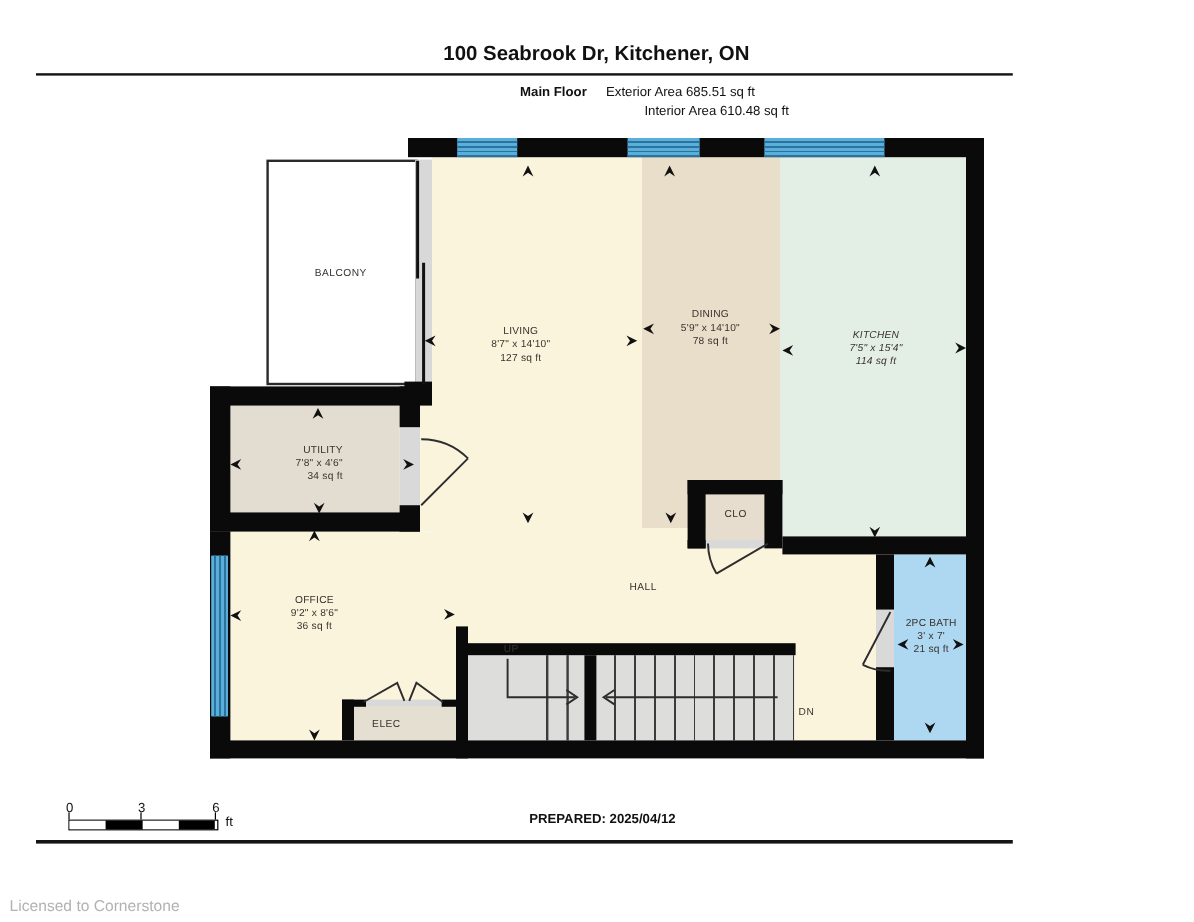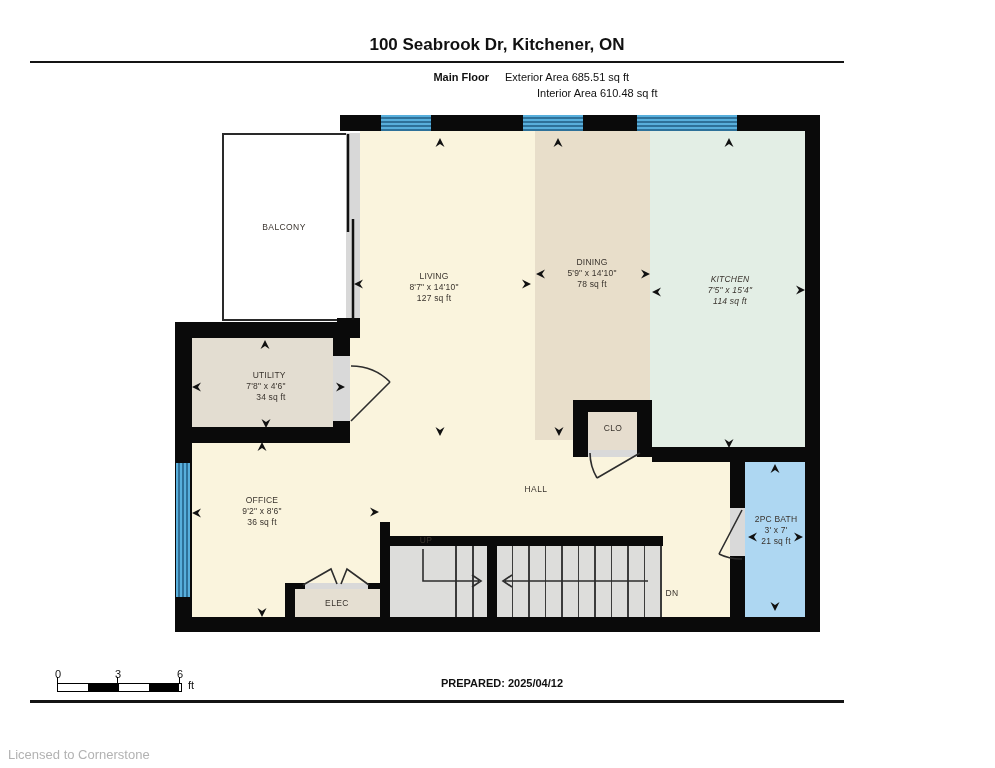--- a/index.html
+++ b/index.html
@@ -167,21 +167,21 @@
     <div>36 sq ft</div>
   </div>
   <div class="rlabel" style="left:776px;top:530px;">
     <div>2PC BATH</div>
     <div>3' x 7'</div>
     <div>21 sq ft</div>
   </div>
   <div class="slabel" style="left:284px;top:227px;">BALCONY</div>
   <div class="slabel" style="left:613px;top:428px;">CLO</div>
   <div class="slabel" style="left:536px;top:489px;">HALL</div>
-  <div class="slabel" style="left:337px;top:603px;">ELEC</div>
+  <div class="slabel" style="left:322px;top:603px;">ELEC</div>
   <div class="slabel" style="left:426px;top:524px;margin-top:16px;">UP</div>
   <div class="slabel" style="left:672px;top:593px;text-align:center;">DN</div>
 
   <div class="subtle" style="left:58px;top:668px;transform:translateX(-50%);">0</div>
   <div class="subtle" style="left:118px;top:668px;transform:translateX(-50%);">3</div>
   <div class="subtle" style="left:180px;top:668px;transform:translateX(-50%);">6</div>
   <div class="tick" style="left:57px;top:677px;"></div>
   <div class="tick" style="left:117px;top:677px;"></div>
   <div class="tick" style="left:179px;top:677px;"></div>
   <div class="scalebar">

